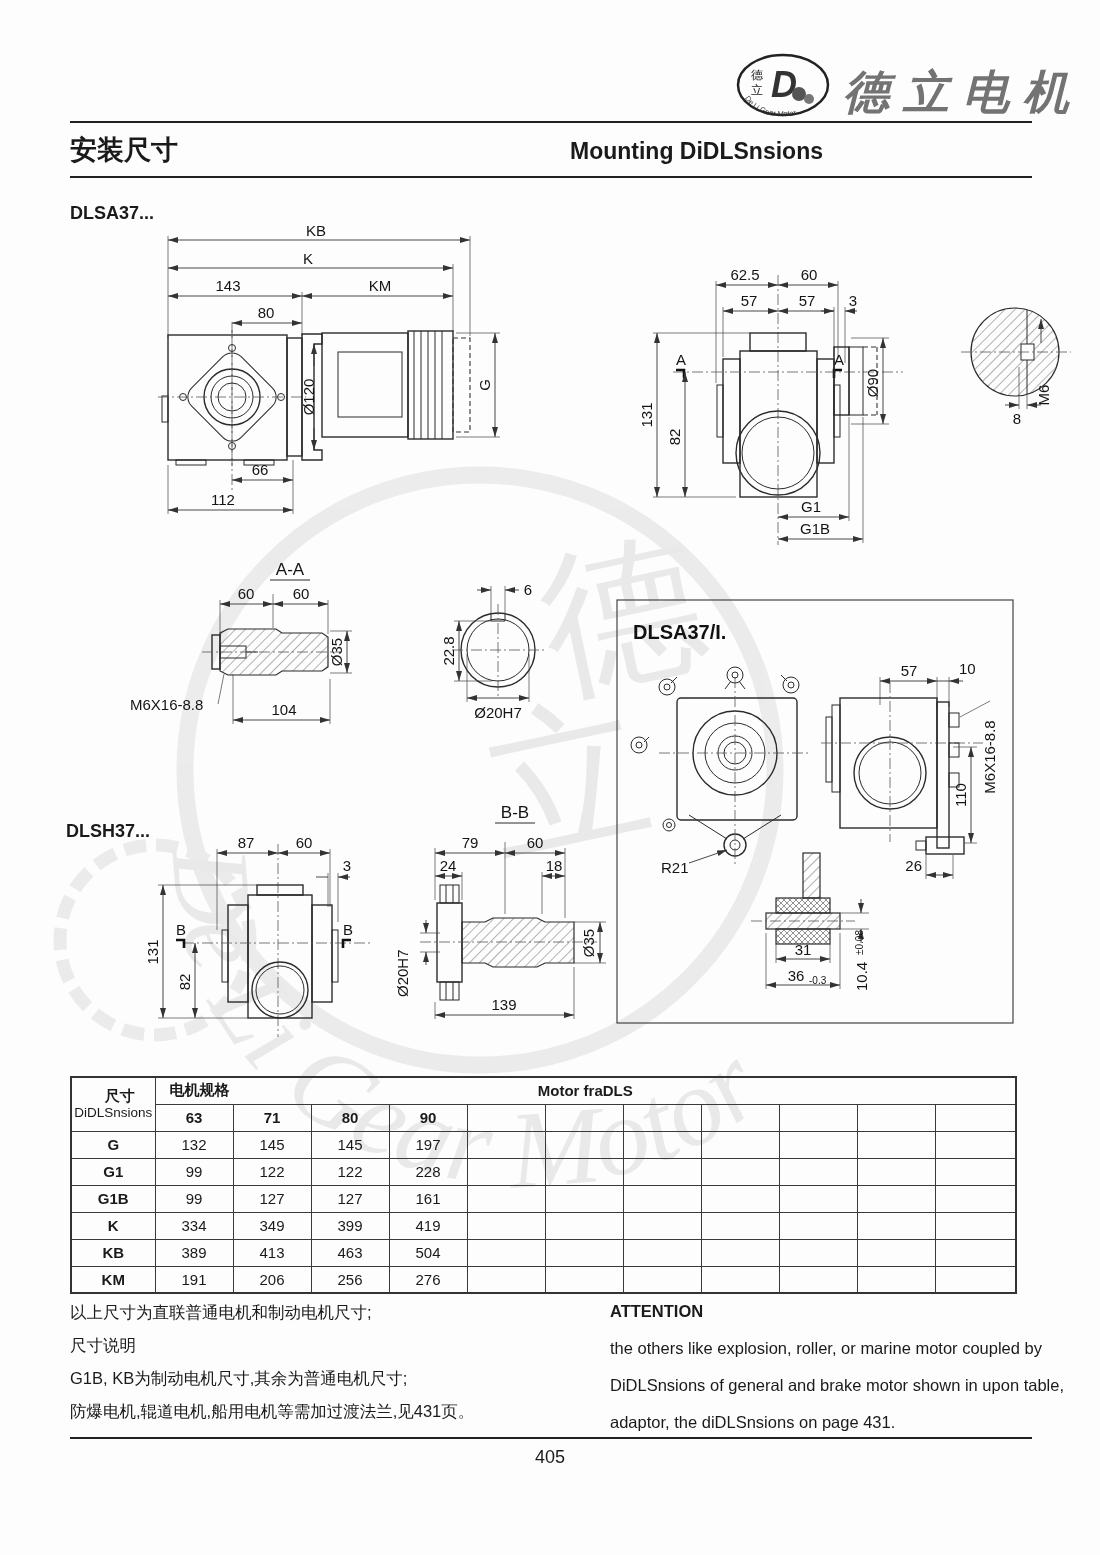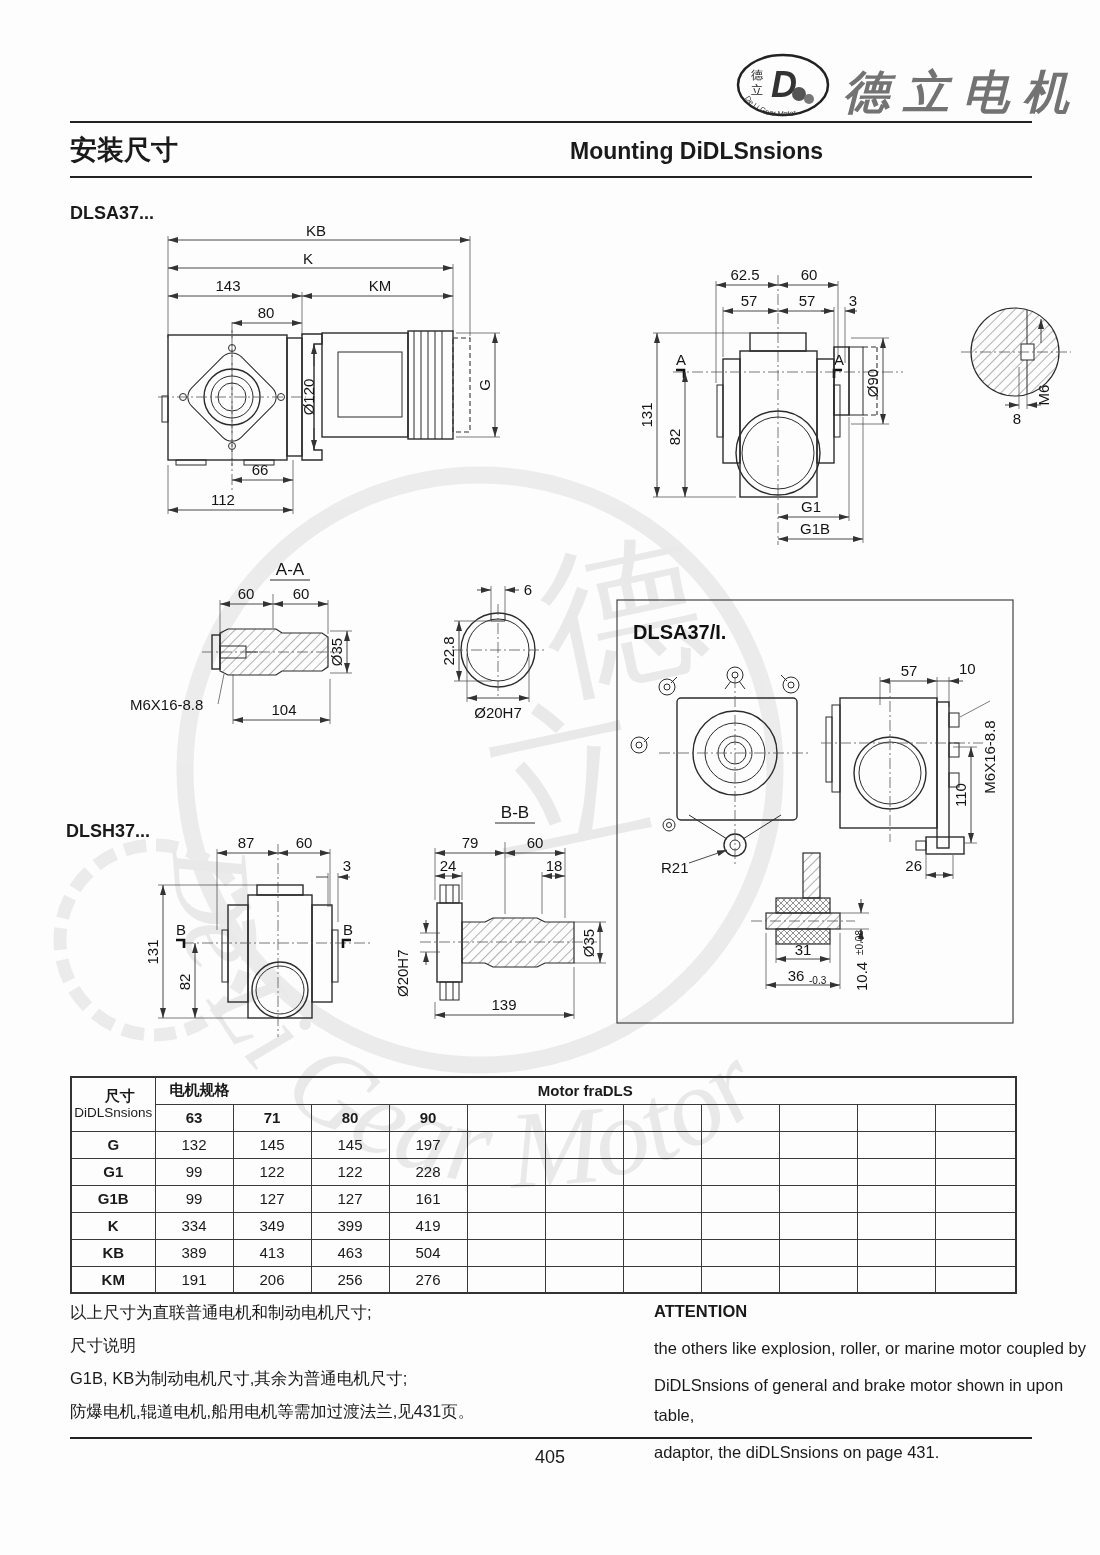--- a/index.html
+++ b/index.html
@@ -37,21 +37,21 @@
   .dim-table tr.h2 td { font-weight: bold; }
   .dim-table td.spec { text-align: left; position: relative; font-weight: bold; }
   .spec-zh { padding-left: 14px; font-weight: bold; }
   .spec-en { position: absolute; left: 0; right: 0; text-align: center; top: 4px; font-weight: bold; }
   .c1wrap { line-height: 17px; font-size: 15px; }
   .c1wrap .l1 { font-weight: bold; margin-left: 13px; }
   .c1wrap .l2 { font-weight: normal; font-size: 13.5px; }
   
   .notes-zh { position: absolute; left: 70px; top: 1296px; font-size: 16.5px; line-height: 33px; z-index: 2; }
   .notes-en { position: absolute; left: 610px; top: 1296px; font-size: 16.5px; line-height: 30px; z-index: 2; }
-  .notes-en .en-line { margin-bottom: 7px; margin-left: 44px; }
+  .notes-en .en-line { margin-bottom: 7px; }
   .nt { font-weight: bold; }
   .pageno { position: absolute; left: 0; width: 1100px; top: 1447px; text-align: center; font-size: 18px; z-index: 2; }
 </style>
 </head>
 <body>
 
 <div class="page">
 
   <svg class="wm" width="920" height="600" aria-hidden="true">
     <defs>

